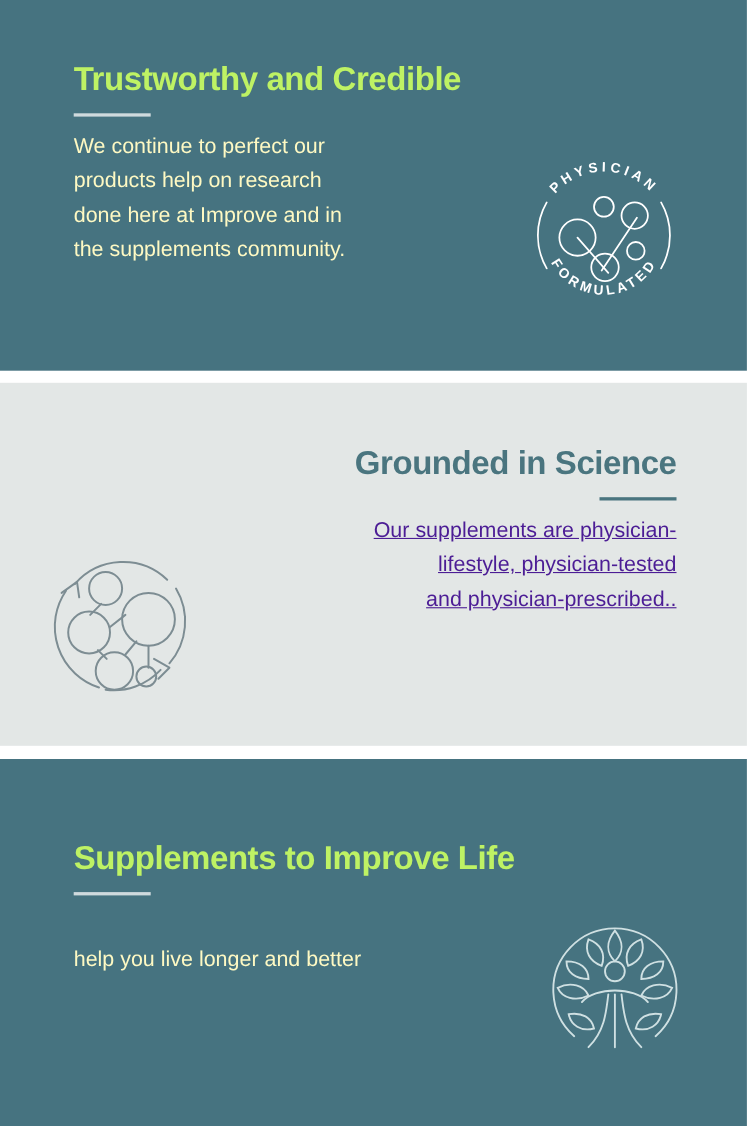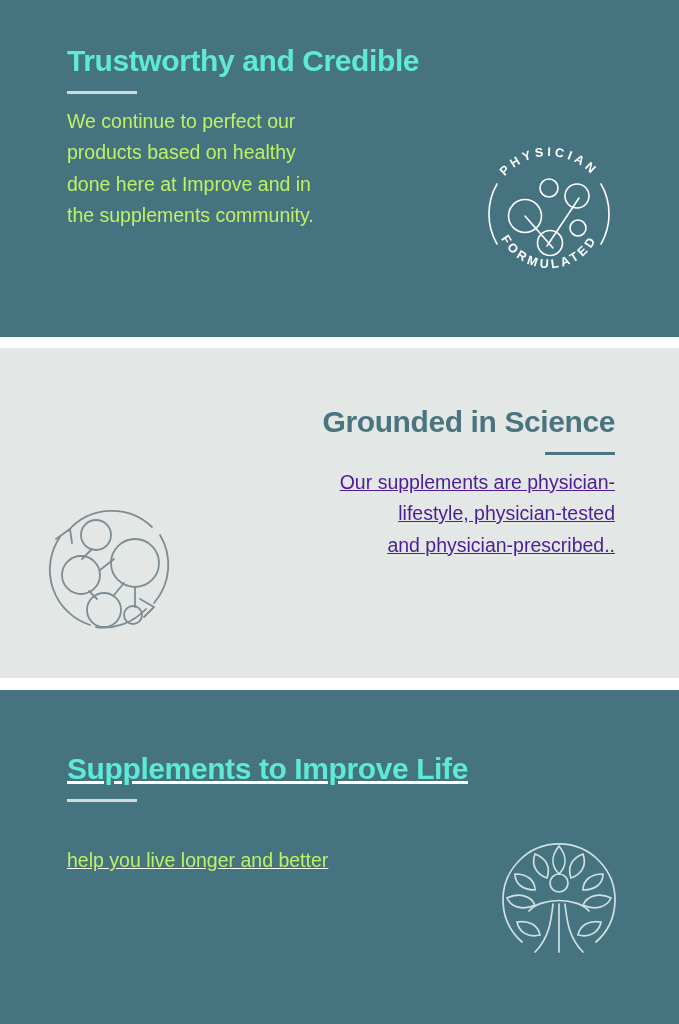--- a/index.html
+++ b/index.html
@@ -52,52 +52,52 @@
     left: 0;
     width: 100%;
     height: 100%;
   }
 
   .text-block {
     position: absolute;
   }
   .p1-text { left: 67px; top: 44px; width: 340px; text-align: left; }
   .p2-text { right: 64px; top: 57px; width: 375px; text-align: right; }
-  .p3-text { left: 67px; top: 62px; width: 380px; text-align: left; text-decoration: underline; }
+  .p3-text { left: 67px; top: 62px; width: 380px; text-align: left; }
 
   .headline {
     font-family: "Liberation Sans", sans-serif;
     font-weight: bold;
     font-size: 30px;
     line-height: 1.12;
     letter-spacing: -0.4px;
     margin: 0;
     white-space: nowrap;
   }
-  .headline-light { color: #5eead4; }
+  .headline-light { color: #bef264; margin-top: 12px; }
   .headline-teal  { color: #4a757f; }
 
   .rule {
     height: 3px;
     width: 70px;
     margin: 13px 0 12px 0;
     border: 0;
   }
   .rule-light { background: #cfdadd; }
   .rule-teal  { background: #4a757f; }
   .rule-right { margin-left: auto; margin-right: 0; }
 
   .body-text {
     font-family: "Liberation Sans", sans-serif;
     font-size: 19.5px;
     line-height: 1.62;
     margin: 0;
     font-weight: normal;
   }
-  .body-light { color: #bef264; }
+  .body-light { color: #fef9c3; }
   .body-teal  { color: #4c1d95; text-decoration: underline; }
 
   
   .icon-wrap { position: absolute; }
   .badge-physician { right: 56px; top: 140px; width: 148px; height: 148px; }
   .icon-cycle      { left: 34px;  top: 139px; width: 152px; height: 152px; }
   .icon-tree       { right: 52px; top: 136px; width: 136px; height: 136px; }
 
   svg { display: block; overflow: visible; }
 </style>
@@ -107,21 +107,21 @@
 <div class="page">
 
   <section class="panel panel-teal panel-1">
     <div class="content">
 
       <div class="text-block p1-text">
         <h2 class="headline headline-light">Trustworthy and Credible</h2>
         <div class="rule rule-light"></div>
         <p class="body-text body-light">
           <span>We continue to perfect our</span><br>
-          <span>products based on healthy</span><br>
+          <span>products help on research</span><br>
           <span>done here at Improve and in</span><br>
           <span>the supplements community.</span>
         </p>
       </div>
 
       <div class="icon-wrap badge-physician">
         <svg viewBox="0 0 148 148" width="148" height="148" aria-hidden="true">
           <defs>
             <path id="arcTop" d="M 16,74 A 58,58 0 0 1 132,74"></path>
             <path id="arcBottom" d="M 20,74 A 54,54 0 0 0 128,74"></path>

